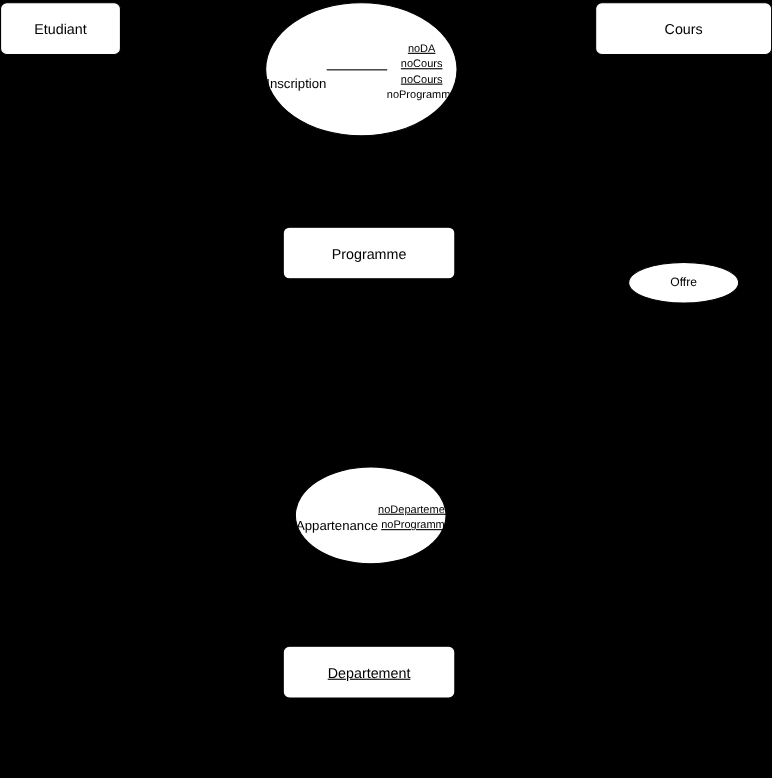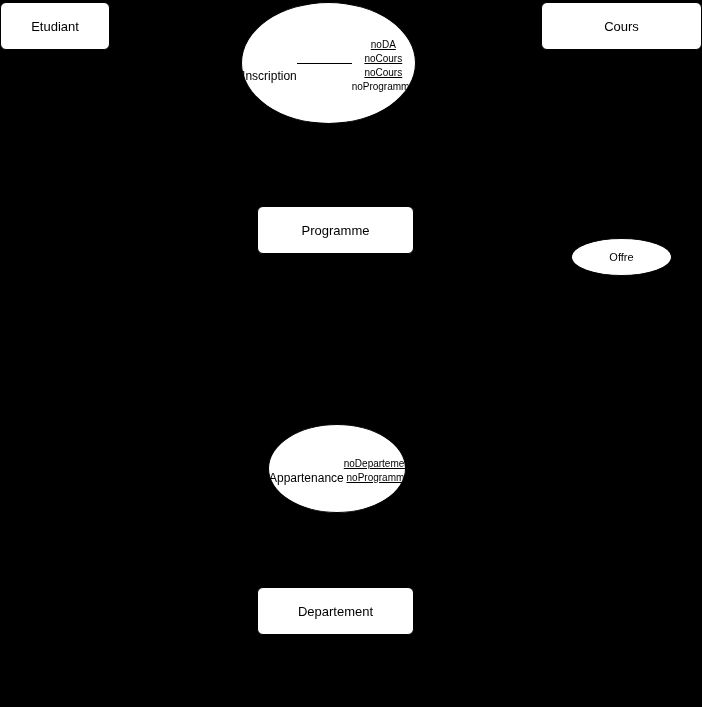--- a/index.html
+++ b/index.html
@@ -92,21 +92,21 @@
 
 <div class="entity-box" style="left: 0px; top: 2px; width: 110px; height: 48px;">
       <span class="entity-label">Etudiant</span>
     </div>
     <div class="entity-box" style="left: 257px; top: 206px; width: 157px; height: 48px;">
       <span class="entity-label">Programme</span>
     </div>
     <div class="entity-box" style="left: 541px; top: 2px; width: 161px; height: 48px;">
       <span class="entity-label">Cours</span>
     </div>
-    <div class="entity-box" style="left: 257px; top: 587px; width: 157px; height: 48px;">
+    <div class="entity-box" style="left: 257px; top: 587px; width: 157px; height: 48px; text-decoration: underline;">
       <span class="entity-label">Departement</span>
     </div>
     <div class="rel-ellipse rel-detailed" style="left: 241px; top: 2px; width: 175px; height: 122px;">
       <div style="padding-top: 26.84px; width: 100%;">
         <div class="rel-title">Inscription</div>
       </div>
       <div class="rel-divider"></div>
       <div class="attr-list" style="padding-top: 5px;">
         <div class="attr key">noDA</div>
         <div class="attr key">noCours</div>

